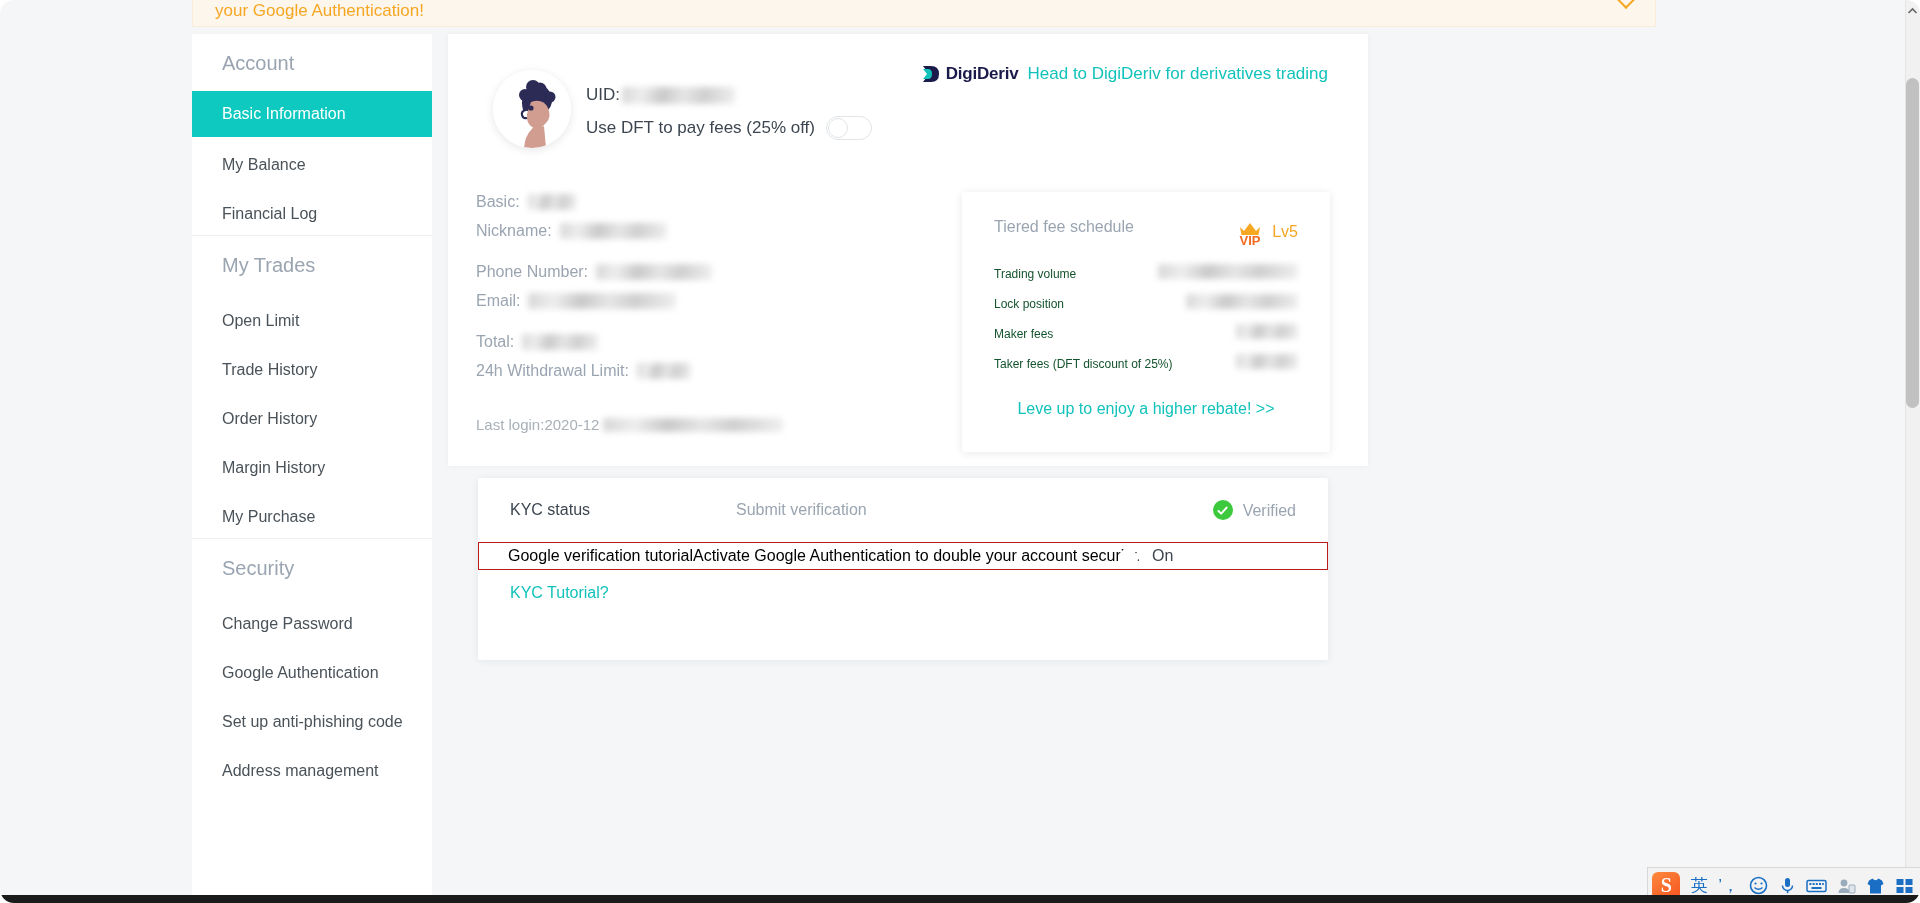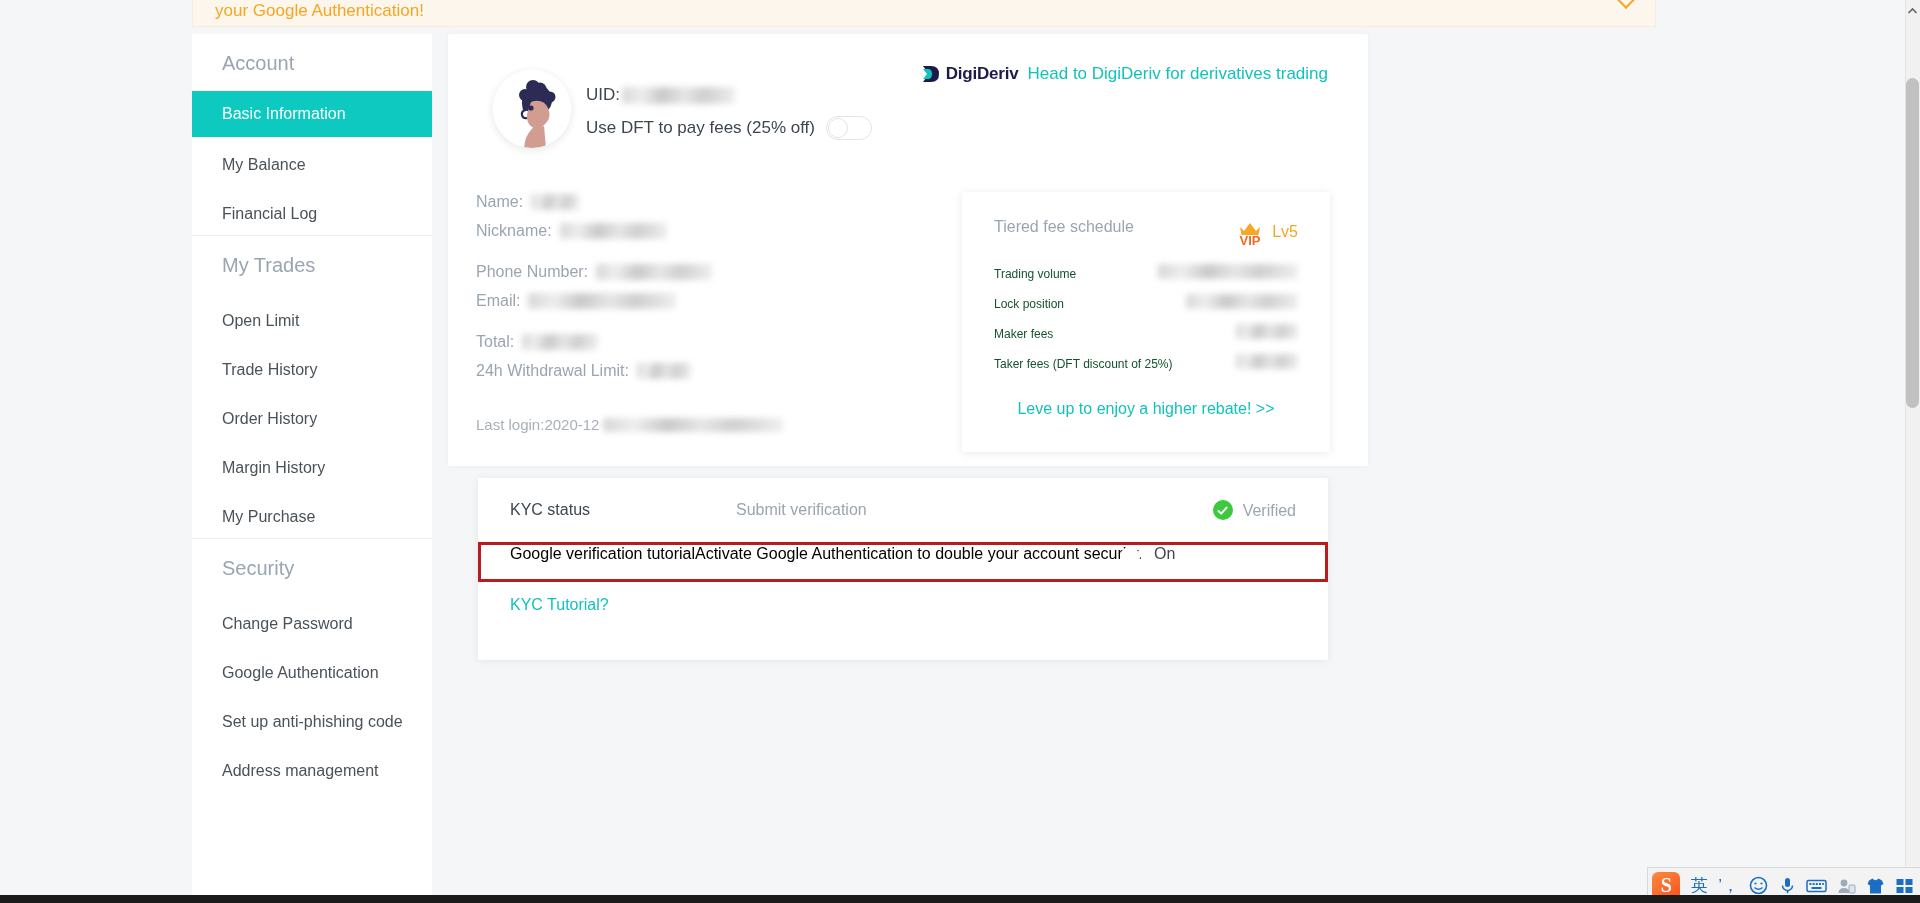--- a/index.html
+++ b/index.html
@@ -9,20 +9,21 @@
     width: 1920px; height: 903px;
     overflow: hidden;
     font-family: "Liberation Sans", sans-serif;
     background: #ffffff;
   }
   .page {
     position: relative;
     width: 1920px; height: 903px;
     background: #f5f6f7;
     overflow: hidden;
+    border-radius: 14px;
   }
 
   
   .banner {
     position: absolute;
     left: 192px; top: 0; width: 1464px; height: 27px;
     background: #fdf6ec;
     border: 1px solid #faecd8;
     border-top: none;
     display: flex; align-items: center;
@@ -197,24 +198,24 @@
   .kyc-row .c2 { flex: 1; font-size: 16px; color: #9aa5b1; }
   .kyc-row .c3 { display: flex; align-items: flex-end; justify-content: flex-end; min-width: 120px; }
   .check-badge {
     width: 20px; height: 20px; border-radius: 50%;
     background: #3dc93d; margin-right: 10px;
     display: flex; align-items: center; justify-content: center;
   }
   .verified-text { font-size: 16px; color: #9aa5b1; }
   .ga-row {
     position: relative;
-    border: 3px solid #b91c1c;
-    height: 40px;
+    border: 1px solid #b91c1c;
+    height: 28px;
     margin: 0 0 0 0;
-    display: flex; align-items: flex-start;
+    display: flex; align-items: center;
     padding: 0 29px;
   }
   .switch-on {
     width: 46px; height: 24px; border-radius: 12px;
     background: #1ed2c8; position: relative;
     margin-right: 12px;
   }
   .switch-on .knob {
     position: absolute; right: 2px; top: 2px;
     width: 20px; height: 20px; border-radius: 50%;
@@ -343,21 +344,21 @@
             <path d="M2 2 L10 2 Q18 2 18 10 Q18 18 10 18 L2 18 L8 10 Z" fill="#1b1b4b"></path>
             <path d="M2 5 L7 5 Q11 5 11 10 Q11 15 7 15 L2 15 L6 10 Z" fill="#12c2bb"></path>
           </svg>
         </span>
         <span class="deriv-logo-text">DigiDeriv</span>
         <span class="deriv-cta">Head to DigiDeriv for derivatives trading</span>
       </div>
 
       <div class="info-block">
         <div class="info-line">
-          <span class="lbl">Name:</span>
+          <span class="lbl">Basic:</span>
           <span class="blur" style="width:48px;height:16px;margin-left:8px;"></span>
         </div>
         <div class="info-line">
           <span class="lbl">Nickname:</span>
           <span class="blur" style="width:107px;height:16px;margin-left:8px;"></span>
         </div>
         <div class="info-line gap-top">
           <span class="lbl">Phone Number:</span>
           <span class="blur" style="width:116px;height:16px;margin-left:8px;"></span>
         </div>

